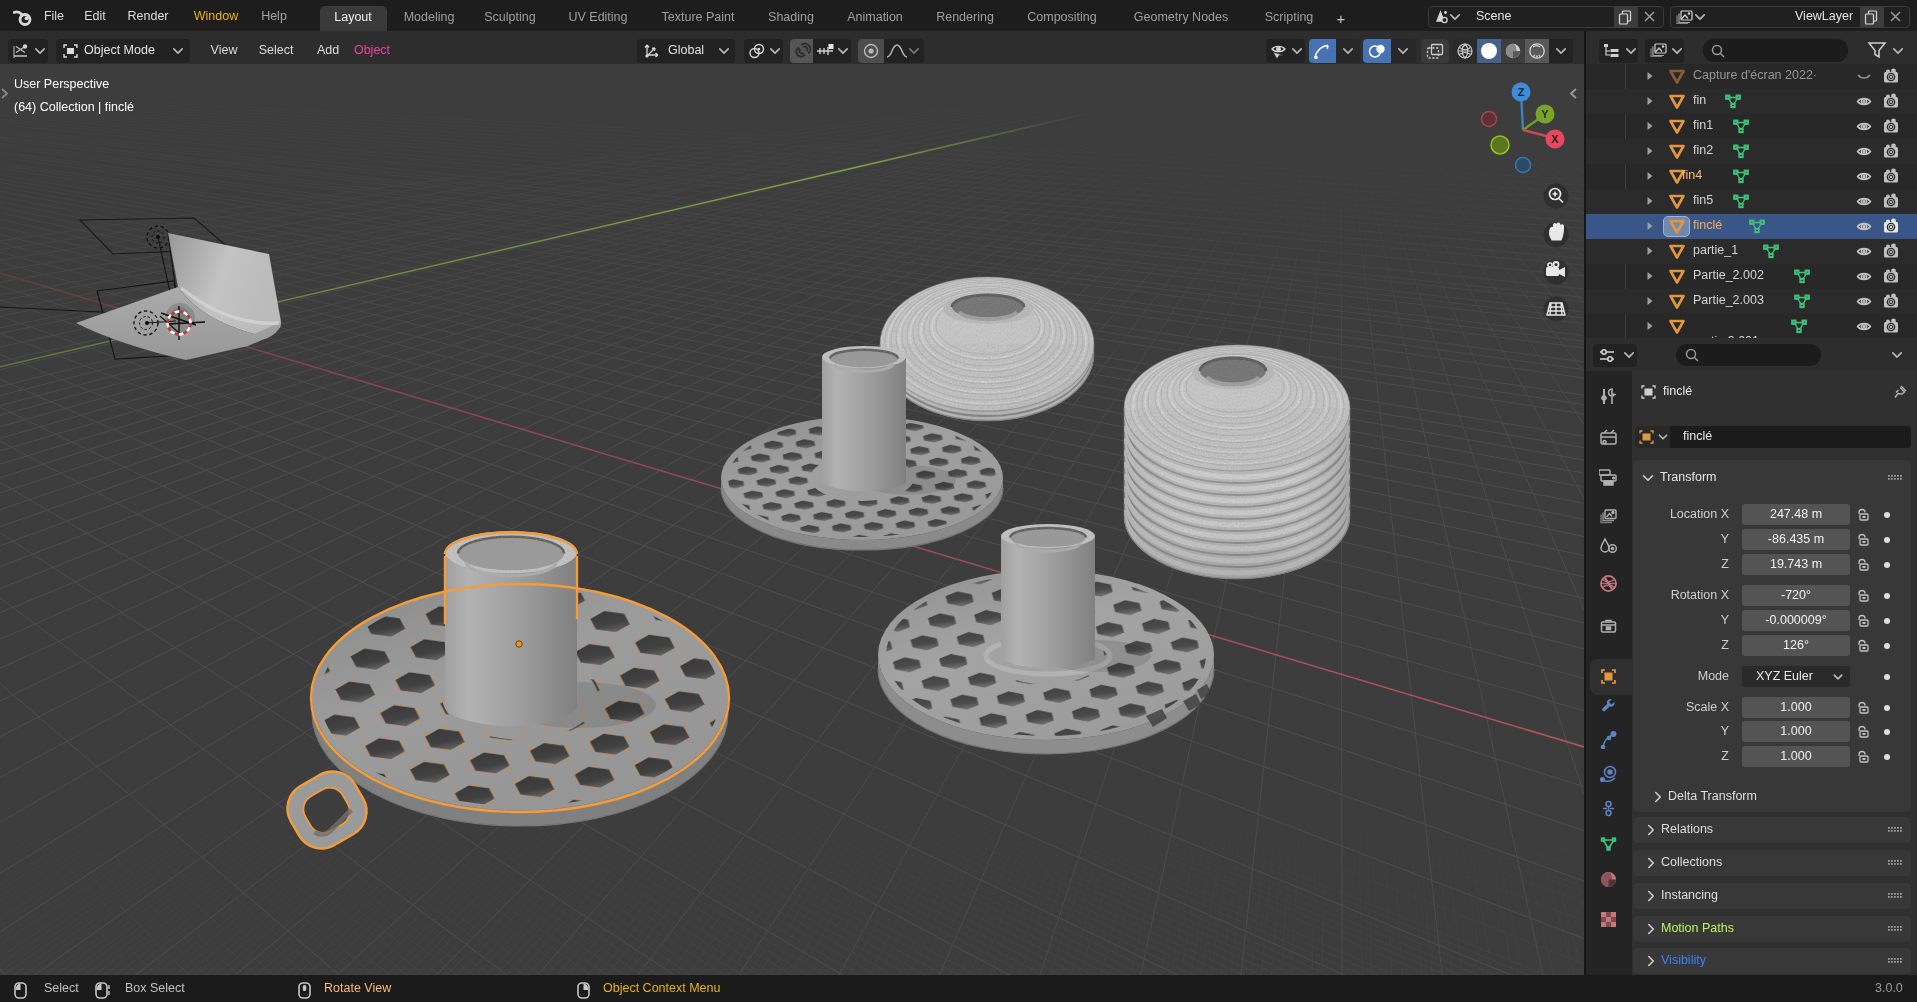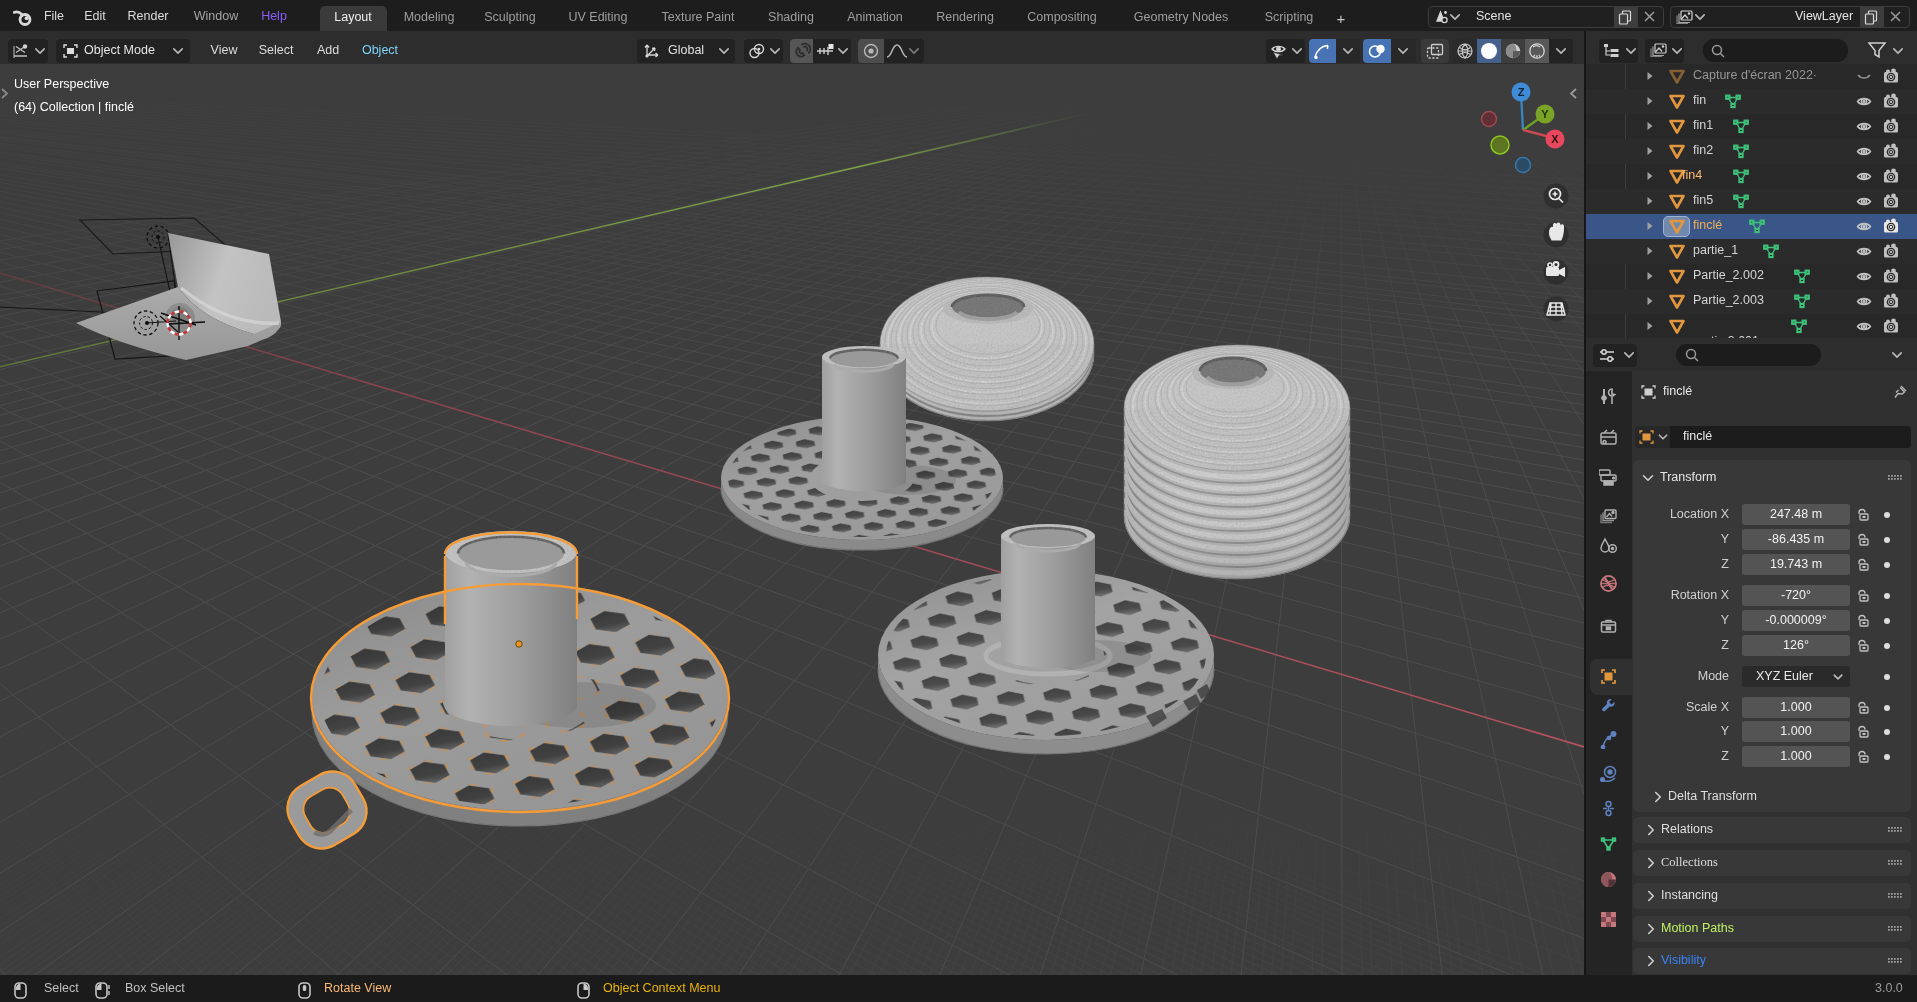--- a/index.html
+++ b/index.html
@@ -13,22 +13,22 @@
 <svg class="abs" style="left:13px;top:9px;" width="20" height="18" viewBox="0 0 20 18">
 <g stroke="#d8d8d8" fill="none">
       <circle cx="12" cy="10.5" r="5" stroke-width="2.8"></circle>
       <circle cx="13.6" cy="9.2" r="2" fill="#d8d8d8" stroke="none"></circle>
       <path d="M1,3.5 Q5,1.5 9,5.5" stroke-width="2.6" stroke-linecap="round"></path>
     </g>
   </svg>
 <div class="abs t tc" style="left:54px;top:9px;color:#dcdcdc;font-size:12.5px;">File</div>
 <div class="abs t tc" style="left:95px;top:9px;color:#dcdcdc;font-size:12.5px;">Edit</div>
 <div class="abs t tc" style="left:148px;top:9px;color:#dcdcdc;font-size:12.5px;">Render</div>
-<div class="abs t tc" style="left:216px;top:9px;color:#a3a3a3;font-size:12.5px;">Window</div>
-<div class="abs t tc" style="left:274px;top:9px;color:#8b5cf6;font-size:12.5px;">Help</div>
+<div class="abs t tc" style="left:216px;top:9px;color:#eab308;font-size:12.5px;">Window</div>
+<div class="abs t tc" style="left:274px;top:9px;color:#a3a3a3;font-size:12.5px;">Help</div>
 <div class="abs" style="left:320px;top:6px;width:67px;height:25px;background:#3a3a3a;border-radius:5px 5px 0 0;"></div>
 <div class="abs t tc" style="left:353px;top:10px;color:#efefef;font-size:12.5px;">Layout</div>
 <div class="abs t tc" style="left:429px;top:10px;color:#9e9e9e;font-size:12.5px;">Modeling</div>
 <div class="abs t tc" style="left:510px;top:10px;color:#9e9e9e;font-size:12.5px;">Sculpting</div>
 <div class="abs t tc" style="left:598px;top:10px;color:#9e9e9e;font-size:12.5px;">UV Editing</div>
 <div class="abs t tc" style="left:698px;top:10px;color:#9e9e9e;font-size:12.5px;">Texture Paint</div>
 <div class="abs t tc" style="left:791px;top:10px;color:#9e9e9e;font-size:12.5px;">Shading</div>
 <div class="abs t tc" style="left:875px;top:10px;color:#9e9e9e;font-size:12.5px;">Animation</div>
 <div class="abs t tc" style="left:965px;top:10px;color:#9e9e9e;font-size:12.5px;">Rendering</div>
 <div class="abs t tc" style="left:1062px;top:10px;color:#9e9e9e;font-size:12.5px;">Compositing</div>
@@ -100,21 +100,21 @@
       <rect x="5" y="5" width="7" height="6" fill="#dedede" stroke="none"></rect>
     </g>
   </svg>
 <div class="abs t" style="left:84px;top:43px;color:#e4e4e4;font-size:12.5px;">Object Mode</div>
 <svg class="abs" style="left:172px;top:45px;" width="12" height="12">
     <path d="M1.7999999999999998,3.9 L6,8.1 L10.2,3.9" stroke="#b9b9b9" stroke-width="1.6" fill="none" stroke-linecap="round" stroke-linejoin="round"></path>
   </svg>
 <div class="abs t tc" style="left:224px;top:43px;color:#dcdcdc;font-size:12.5px;">View</div>
 <div class="abs t tc" style="left:276px;top:43px;color:#dcdcdc;font-size:12.5px;">Select</div>
 <div class="abs t tc" style="left:328px;top:43px;color:#dcdcdc;font-size:12.5px;">Add</div>
-<div class="abs t tc" style="left:380px;top:43px;color:#7dd3fc;font-size:12.5px;">Object</div>
+<div class="abs t tc" style="left:372px;top:43px;color:#ec4899;font-size:12.5px;">Object</div>
 <div class="chip" style="left:637px;top:39px;width:98px;height:24px;"></div>
 <svg class="abs" style="left:643px;top:42px;" width="18" height="18" viewBox="0 0 18 18">
     <g stroke="#d8d8d8" fill="none" stroke-width="1.3">
       <path d="M4,14 L4,3 M4,3 l-2,2.5 M4,3 l2,2.5"></path>
       <path d="M4,14 L15,14 M15,14 l-2.5,-2 M15,14 l-2.5,2" transform="translate(0,-1)"></path>
       <path d="M4,14 L12,6 M12,6 l-3,0.5 M12,6 l-0.5,3"></path>
       <circle cx="4" cy="14" r="1.6" fill="#d8d8d8" stroke="none"></circle>
     </g>
   </svg>
 <div class="abs t" style="left:668px;top:43px;color:#e0e0e0;font-size:12.5px;">Global</div>
@@ -1300,21 +1300,21 @@
     <rect x="0" y="3" width="1.8" height="1.8" fill="#9a9a9a"></rect>
     <rect x="3" y="3" width="1.8" height="1.8" fill="#9a9a9a"></rect>
     <rect x="6" y="3" width="1.8" height="1.8" fill="#9a9a9a"></rect>
     <rect x="9" y="3" width="1.8" height="1.8" fill="#9a9a9a"></rect>
     <rect x="12" y="3" width="1.8" height="1.8" fill="#9a9a9a"></rect>
   </svg>
 <div class="abs" style="left:1633px;top:850px;width:278px;height:26px;background:#383838;border-radius:5px;"></div>
 <svg class="abs" style="left:1645px;top:857px;" width="12" height="12">
     <path d="M3.75,1.5 L8.25,6 L3.75,10.5" stroke="#cfcfcf" stroke-width="1.6" fill="none" stroke-linecap="round" stroke-linejoin="round"></path>
   </svg>
-<div class="abs t" style="left:1661px;top:855px;color:#dedede;font-family:Liberation Serif, serif;">Collections</div>
+<div class="abs t" style="left:1661px;top:855px;color:#dedede;">Collections</div>
 <svg class="abs" style="left:1888px;top:860px;" width="16" height="6">
     <rect x="0" y="0" width="1.8" height="1.8" fill="#9a9a9a"></rect>
     <rect x="3" y="0" width="1.8" height="1.8" fill="#9a9a9a"></rect>
     <rect x="6" y="0" width="1.8" height="1.8" fill="#9a9a9a"></rect>
     <rect x="9" y="0" width="1.8" height="1.8" fill="#9a9a9a"></rect>
     <rect x="12" y="0" width="1.8" height="1.8" fill="#9a9a9a"></rect>
     <rect x="0" y="3" width="1.8" height="1.8" fill="#9a9a9a"></rect>
     <rect x="3" y="3" width="1.8" height="1.8" fill="#9a9a9a"></rect>
     <rect x="6" y="3" width="1.8" height="1.8" fill="#9a9a9a"></rect>
     <rect x="9" y="3" width="1.8" height="1.8" fill="#9a9a9a"></rect>

